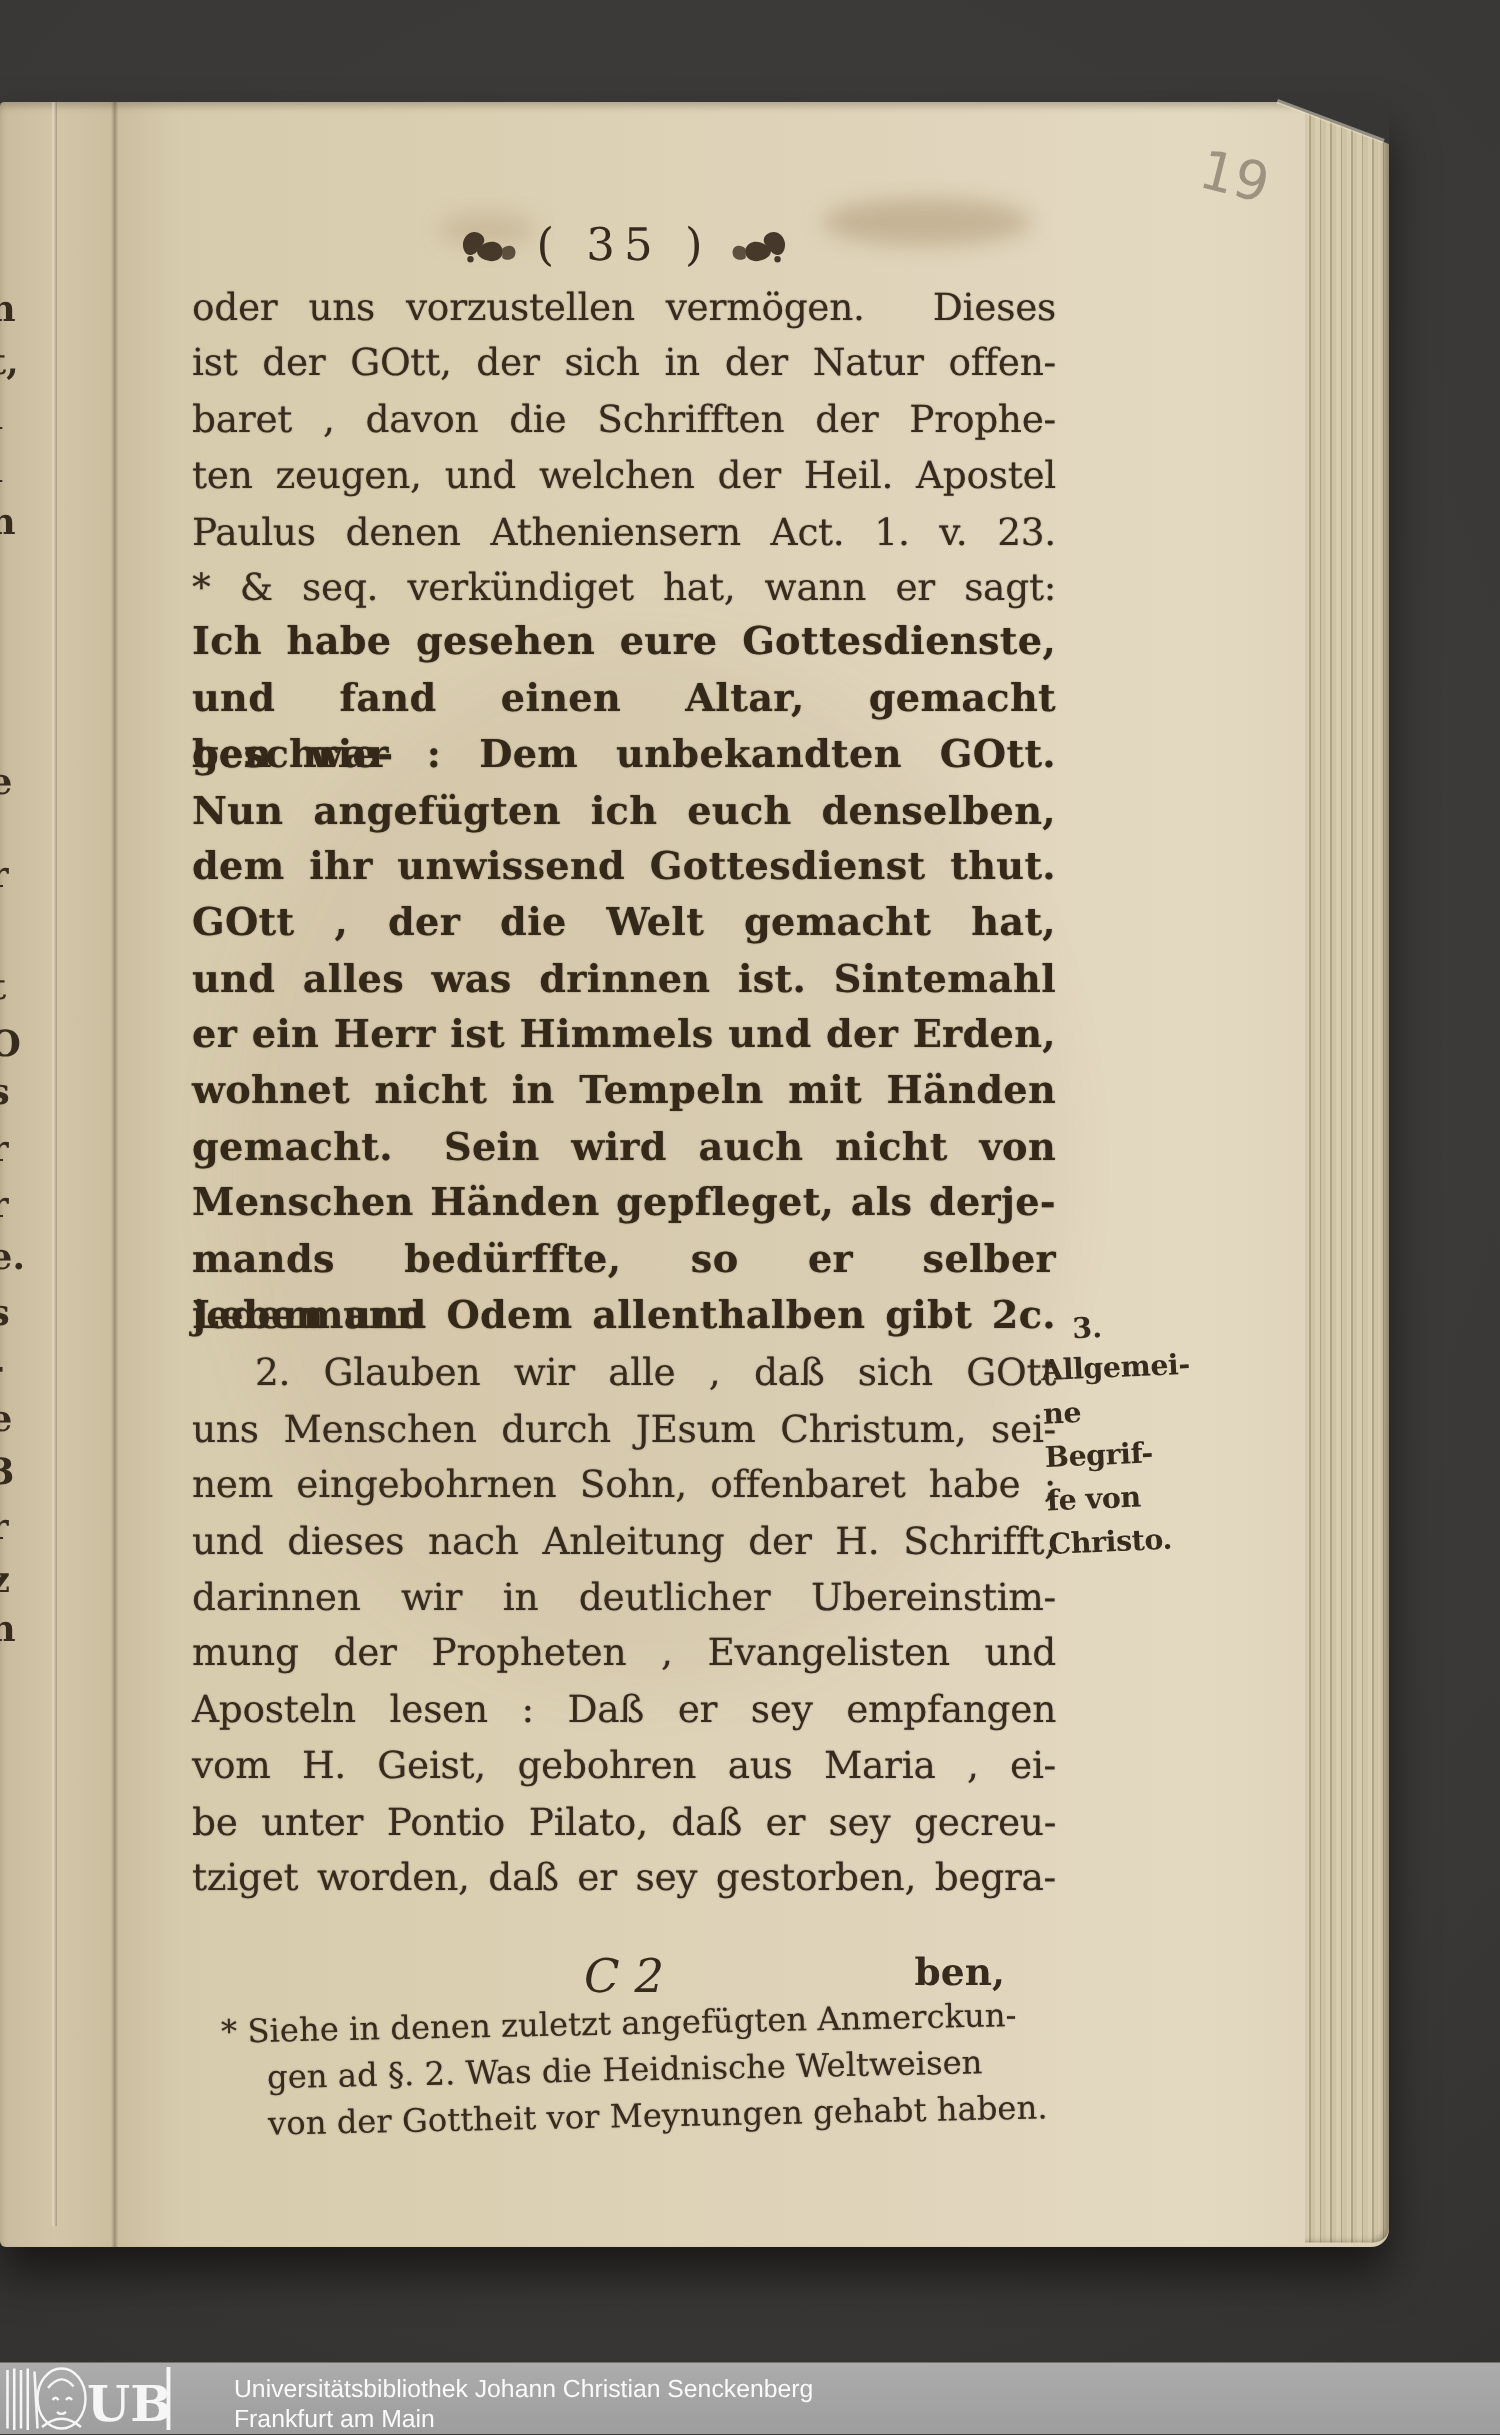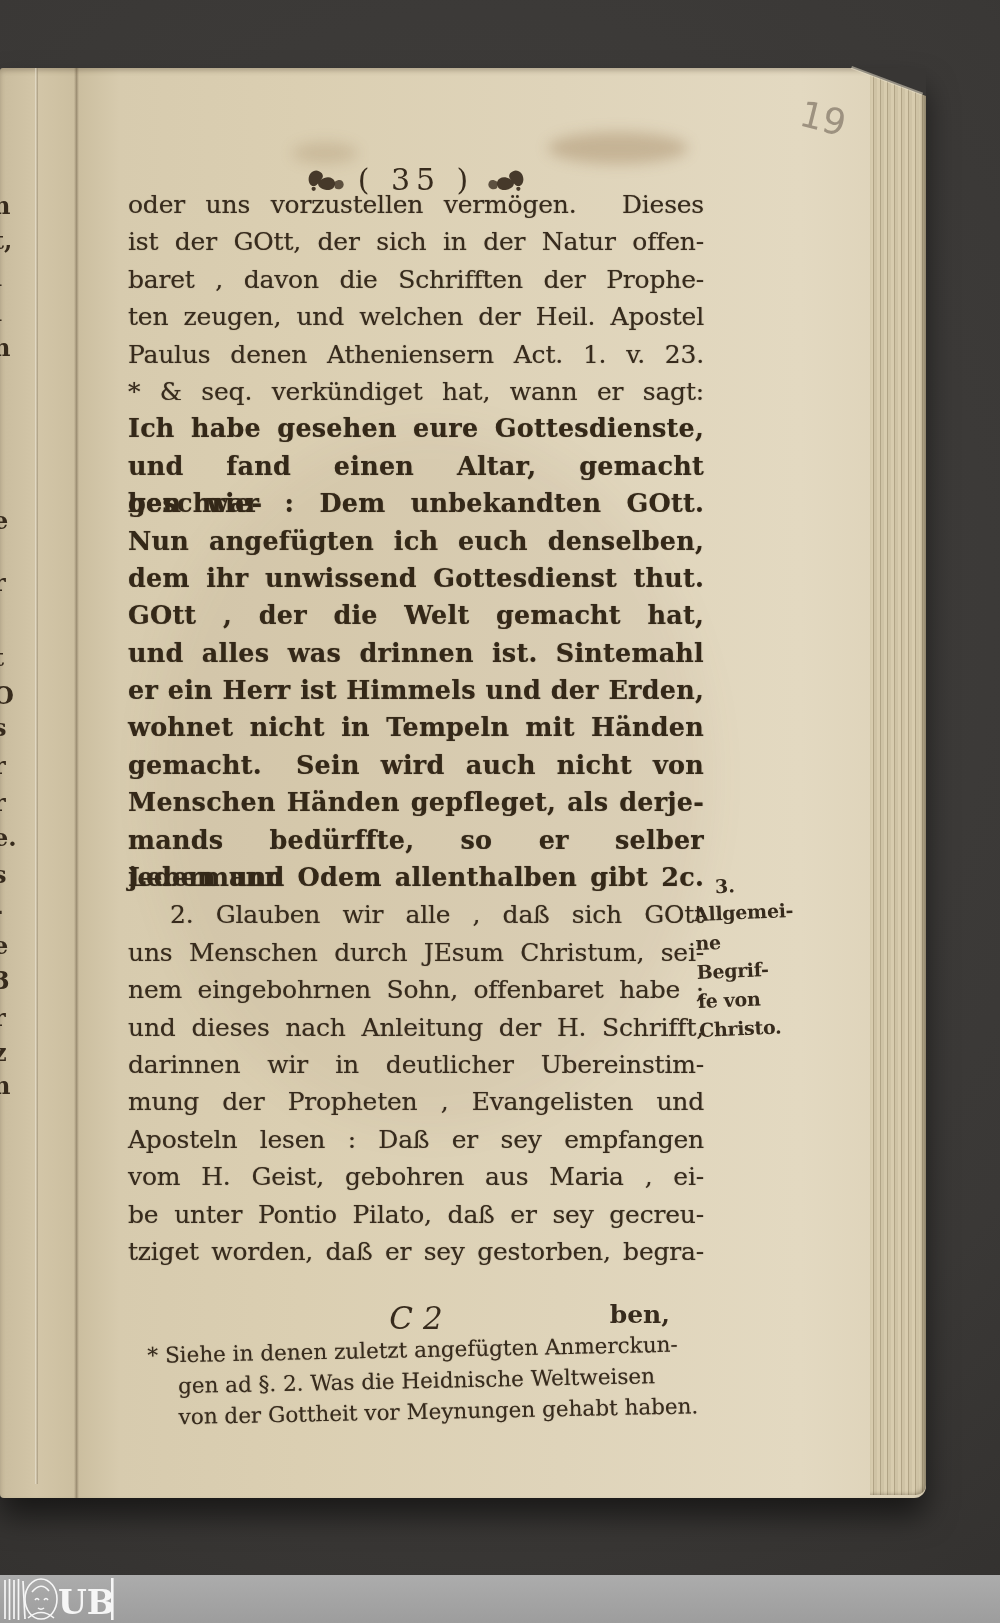--- a/index.html
+++ b/index.html
@@ -20,21 +20,21 @@
     background:repeating-linear-gradient(90deg,#d8ccae 0 3px,#b1a486 3px 4px,#cfc3a5 4px 7px);
     box-shadow:inset -3px 0 4px rgba(60,48,28,.45);}
   .corner-fold{position:absolute;top:0;right:0;width:0;height:0;
     border-top:28px solid #383634;border-left:74px solid transparent;}
   .corner-fold::after{content:"";position:absolute;left:-74px;top:-30px;width:76px;height:3px;
     background:rgba(240,232,210,.5);transform:rotate(20.6deg);transform-origin:left top;}
   .stain{position:absolute;border-radius:50%;filter:blur(7px);}
   .stain1{left:548px;top:64px;width:140px;height:32px;background:rgba(118,80,36,.25);}
   .stain2{left:292px;top:74px;width:66px;height:22px;background:rgba(118,80,36,.16);}
   .stain3{left:150px;top:360px;width:560px;height:700px;background:rgba(110,85,50,.05);filter:blur(18px);}
-  .header{position:absolute;left:128px;top:94px;width:576px;height:44px;text-align:center;white-space:nowrap;}
+  .header{position:absolute;left:128px;top:78px;width:576px;height:44px;text-align:center;white-space:nowrap;}
   .pagenum{font-size:30px;letter-spacing:6px;color:#372b1d;vertical-align:middle;}
   .fleuron{width:44px;height:30px;vertical-align:middle;margin:0 10px;fill:#3a2d1f;opacity:.92;}
   .folio{position:absolute;left:800px;top:30px;font-family:"DejaVu Sans",sans-serif;
          font-size:36px;color:#8d8171;opacity:.8;transform:rotate(14deg);}
   .body-text{position:absolute;left:128px;top:118px;width:576px;}
   .bline{height:37.4px;font-size:25px;line-height:37.4px;letter-spacing:-0.2px;color:#372b1d;
          text-align:justify;text-align-last:justify;text-shadow:0 0 1px rgba(55,43,29,.55);}
   .bline.em{font-weight:bold;font-size:25.5px;letter-spacing:.2px;color:#342818;}
   .bline.ind{text-indent:42px;}
   .sigline{position:absolute;left:128px;top:1232px;width:576px;height:38px;color:#372b1d;}
@@ -175,14 +175,18 @@
       <g stroke="#f6f6f6" stroke-width="1.6" fill="none">
         <ellipse cx="39" cy="24" rx="16" ry="20"></ellipse>
         <path d="M30 17 q9 -11 17 -1"></path>
         <path d="M33 25 q2 -3 4 0 M42 25 q2 -3 4 0"></path>
         <path d="M36 33 q3 2.5 6 0"></path>
         <path d="M26 43 q13 -11 26 0"></path>
       </g>
       <text x="56" y="39" font-family="DejaVu Serif, serif" font-weight="bold" font-size="33" fill="#f6f6f6">UB</text>
       <rect x="109" y="3" width="2.6" height="42" fill="#f6f6f6"></rect>
     </svg>
+    <div class="ftext">
+      <div>Universitätsbibliothek Johann Christian Senckenberg</div>
+      <div>Frankfurt am Main</div>
+    </div>
   </div>
 </div>
 
 </body></html>

